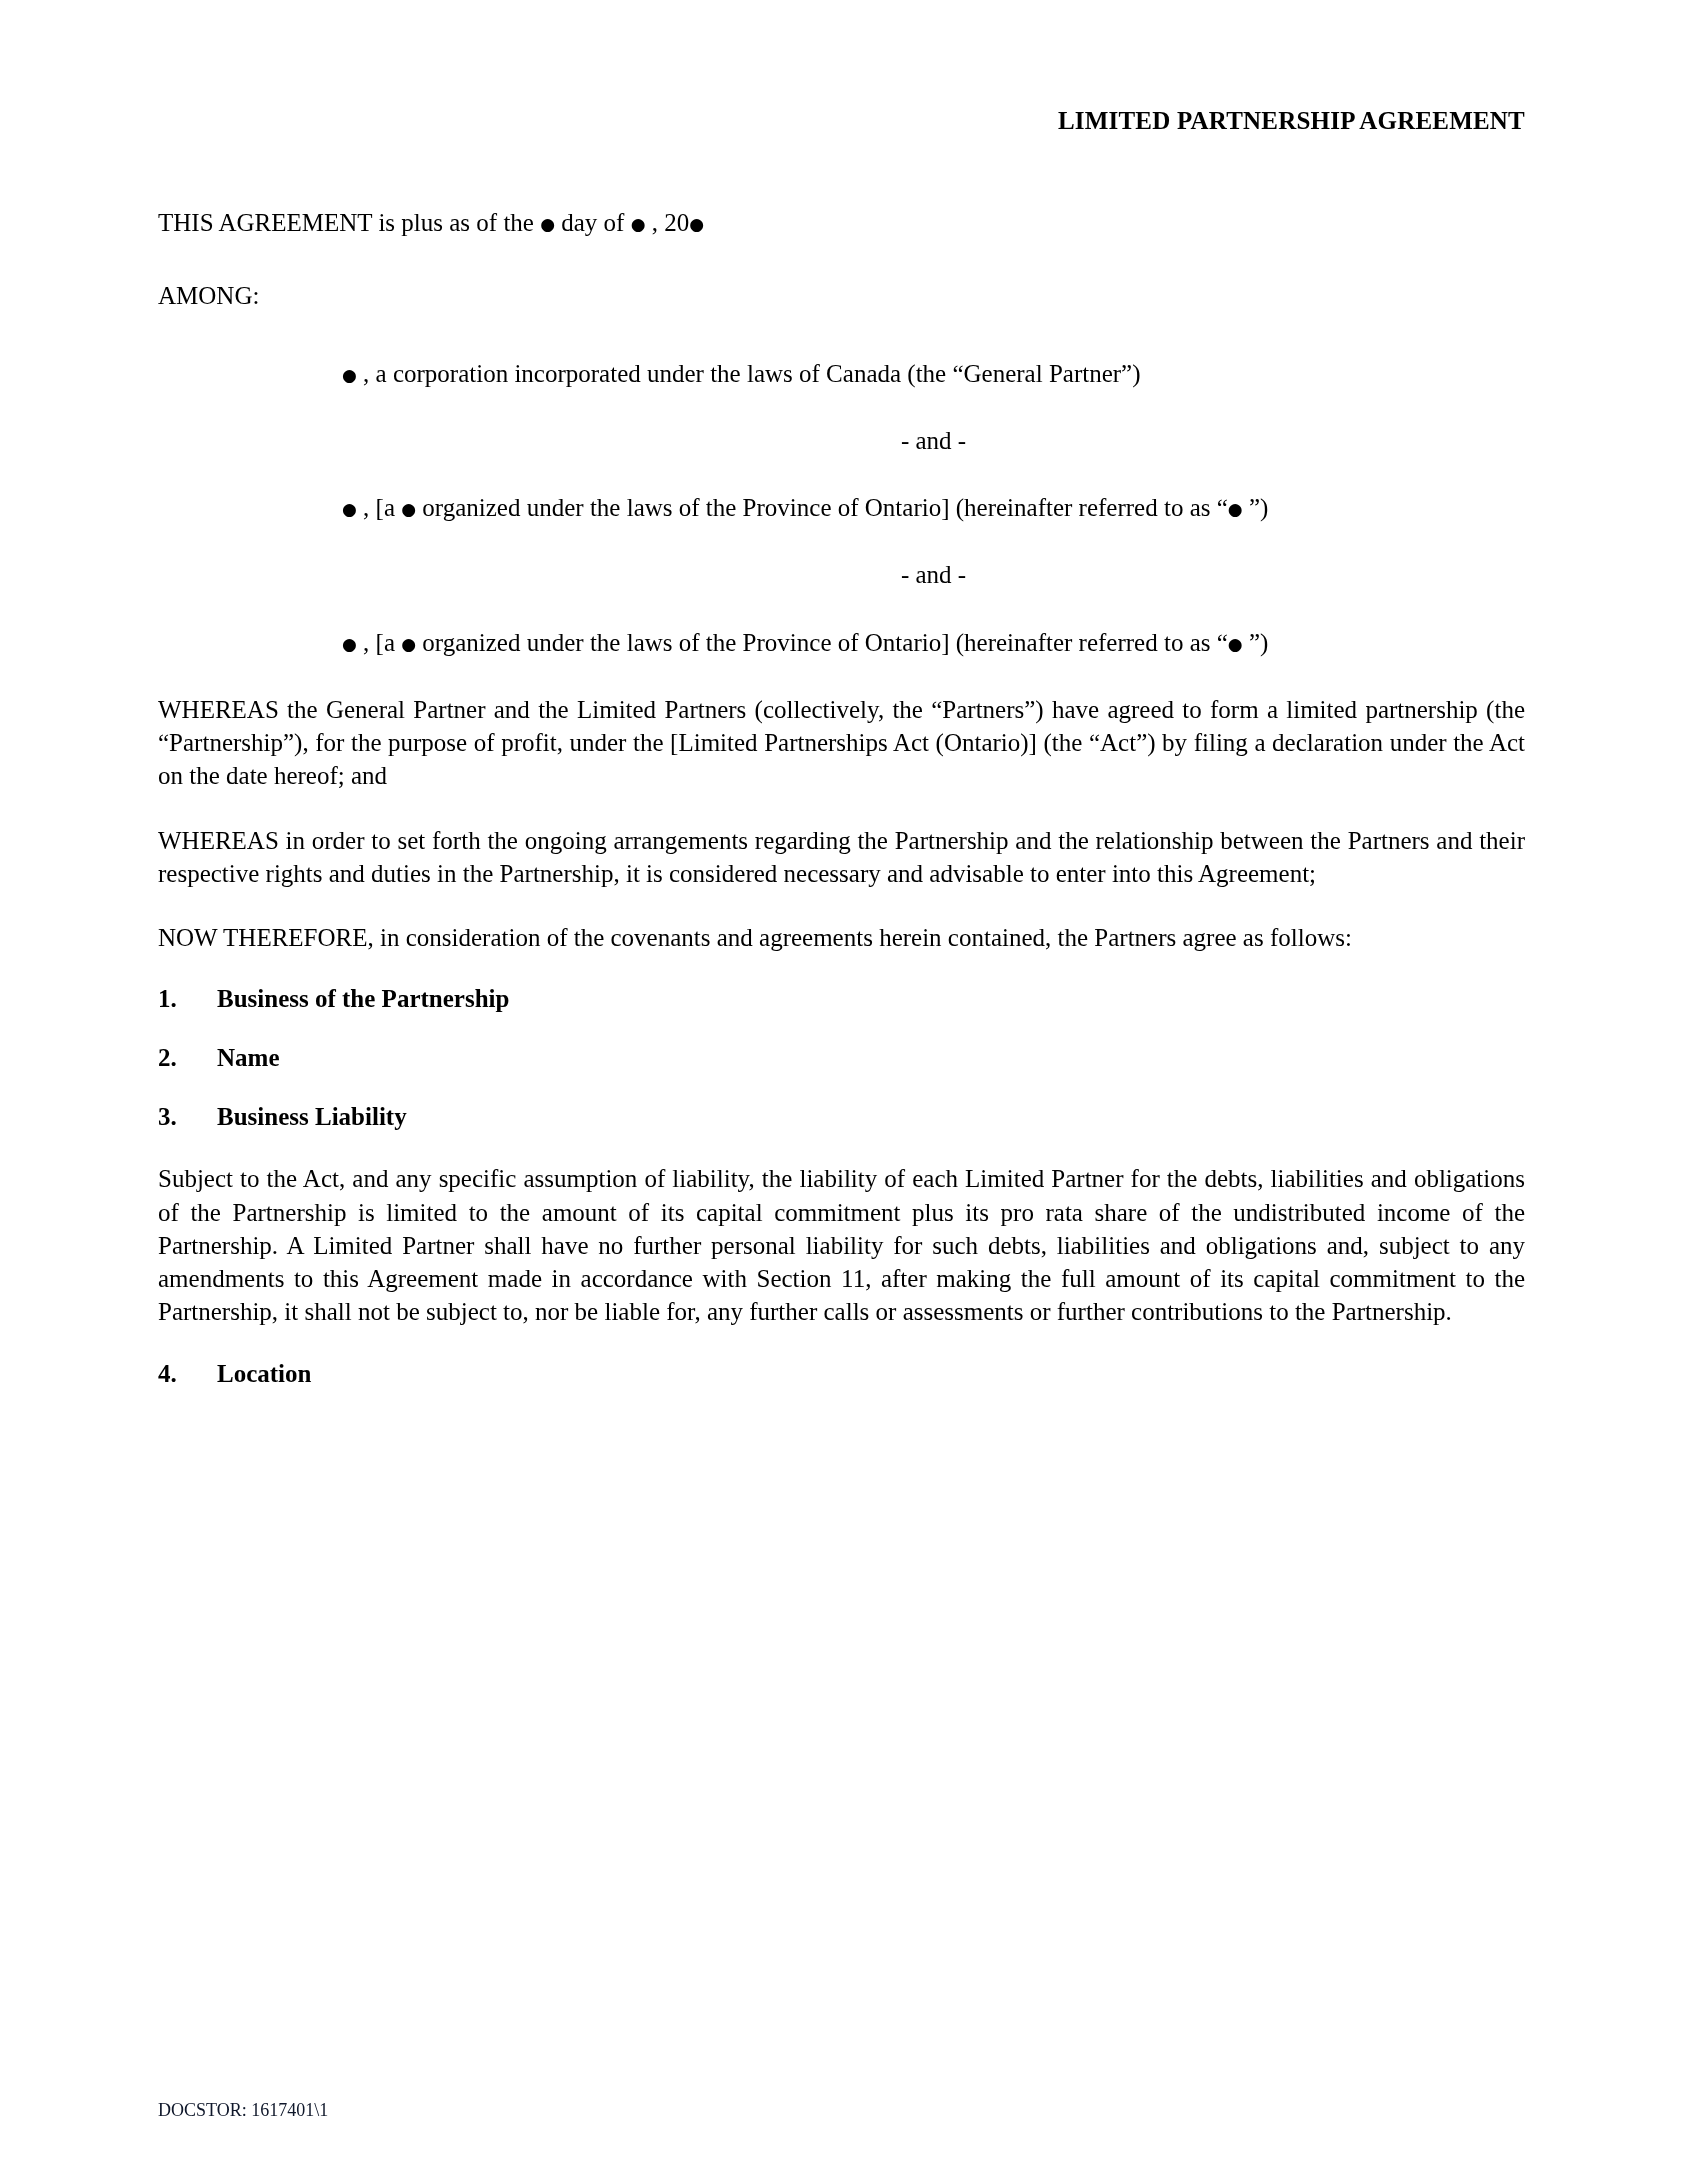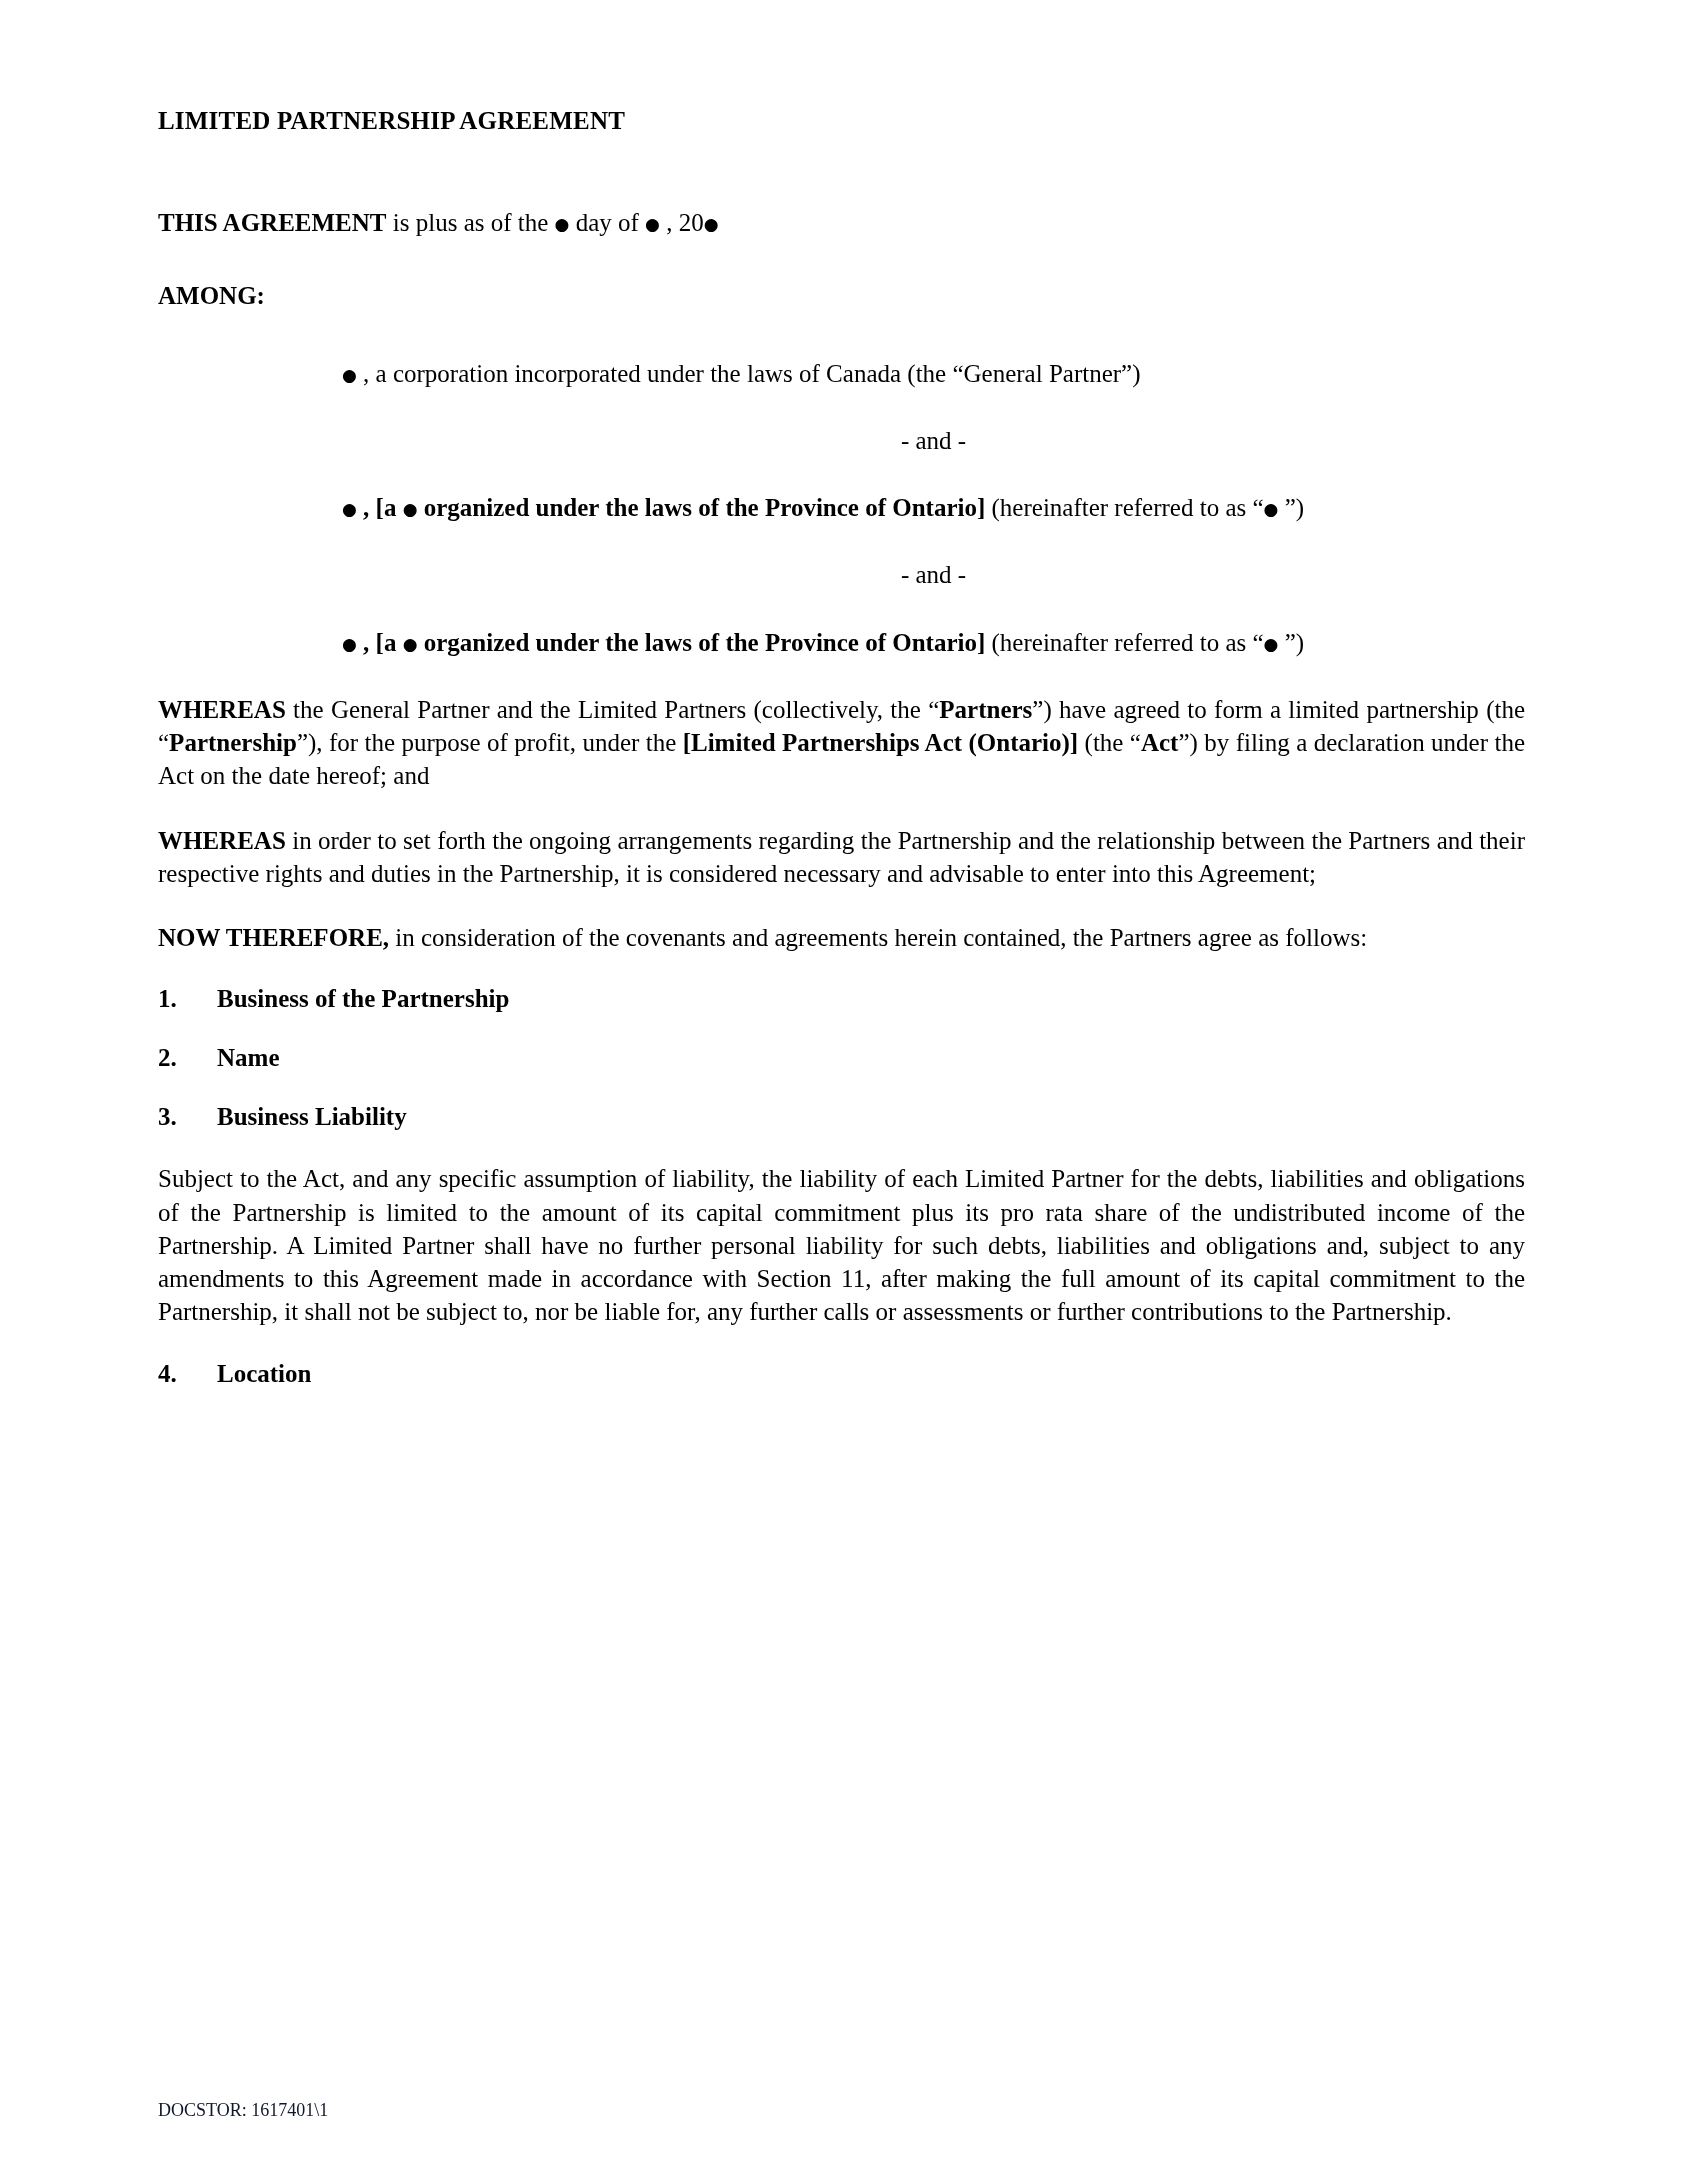--- a/index.html
+++ b/index.html
@@ -14,33 +14,33 @@
     color: #000000;
   }
   .page {
     position: relative;
     width: 1683px;
     height: 2178px;
     box-sizing: border-box;
     padding: 107px 158px 40px 158px;
   }
   .doc-title {
-    text-align: left;
+    text-align: right;
     font-weight: bold;
     font-size: 25px;
     letter-spacing: 0.2px;
     margin: 0 0 71px 0;
   }
   p {
     margin: 0 0 31px 0;
     font-size: 25px;
     line-height: 1.33;
     text-align: justify;
   }
-  .bold { font-weight: bold; }
+  .bold { font-weight: normal; }
   .bullet {
     font-family: "DejaVu Sans", sans-serif;
     font-size: 17px;
     vertical-align: 1.5px;
     letter-spacing: 0;
   }
   .indent {
     margin-left: 184px;
     margin-bottom: 34px;
   }

